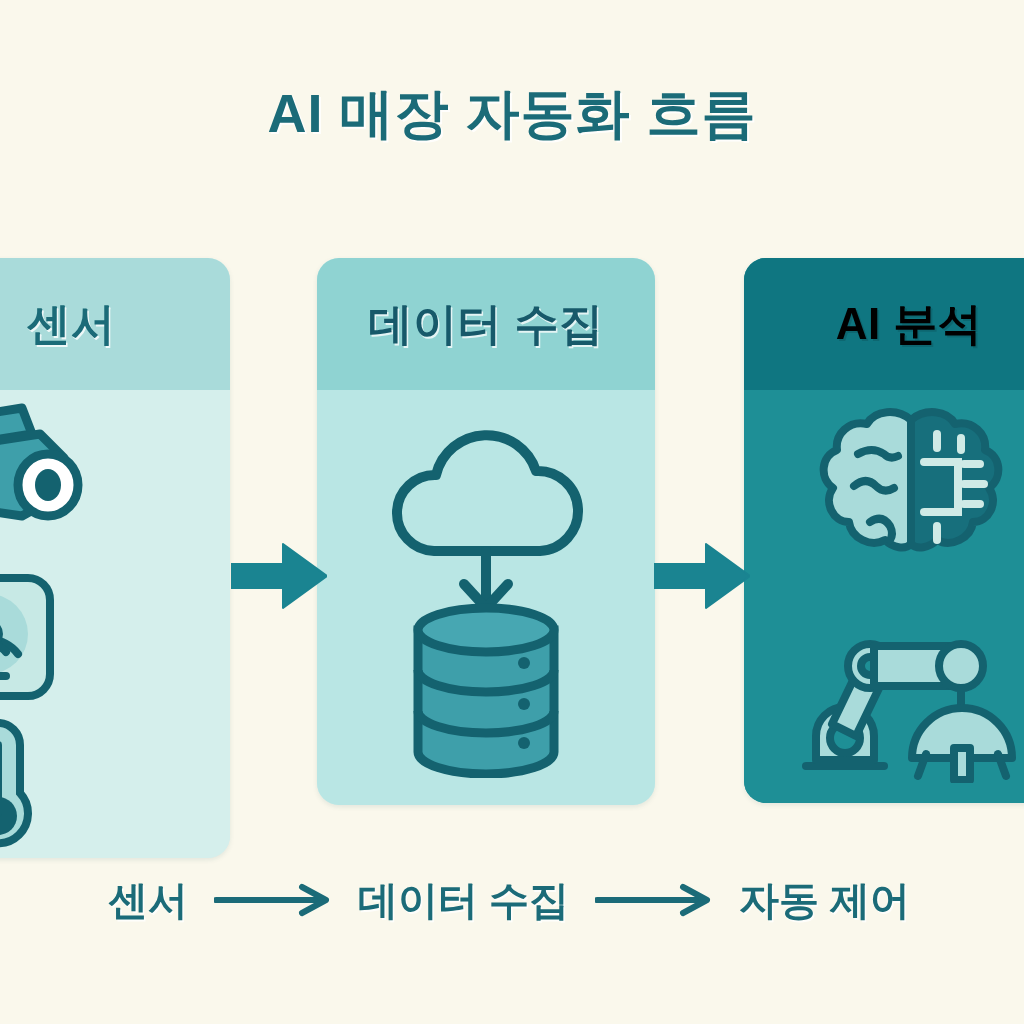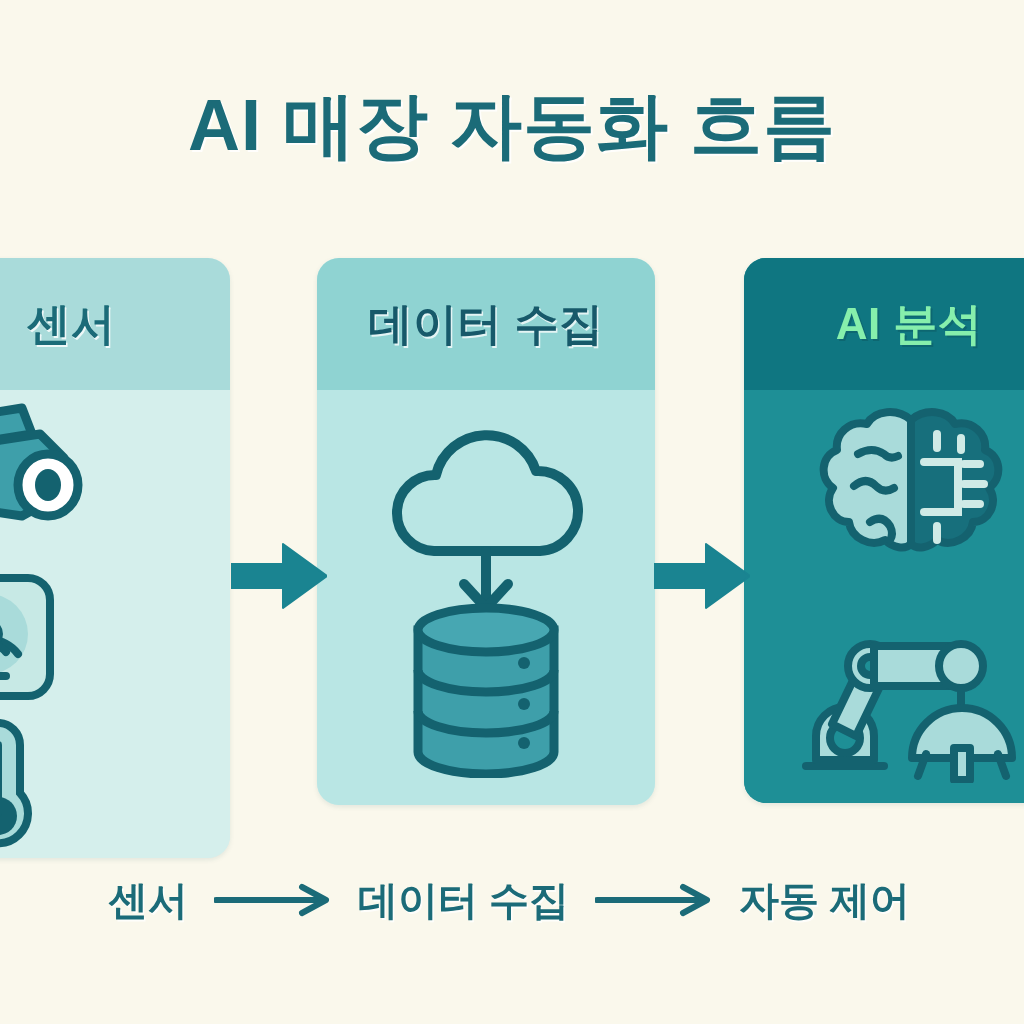--- a/index.html
+++ b/index.html
@@ -21,21 +21,21 @@
     height: 1024px;
   }
 
   
   .title {
     position: absolute;
     left: 0;
     top: 78px;
     width: 1024px;
     text-align: center;
-    font-size: 72px;
+    font-size: 54px;
     font-weight: bold;
     color: #1B6B78;
     letter-spacing: 1px;
     text-shadow: 2px 2px 0 rgba(255,255,255,0.85);
     white-space: nowrap;
   }
 
   
   .card {
     position: absolute;
@@ -91,21 +91,21 @@
 
   
   #card-ai {
     left: 744px;
     top: 258px;
     width: 330px;
     height: 545px;
     background: #1E8F96;
   }
   #card-ai .card-head { height: 132px; background: #0F7681; }
-  #card-ai .card-head-label { color: #86efac; text-shadow: 2px 2px 0 rgba(0,0,0,0.12); text-align: center; }
+  #card-ai .card-head-label { color: #000000; text-shadow: 2px 2px 0 rgba(0,0,0,0.12); text-align: center; }
   #card-ai .card-body { top: 132px; height: 413px; background: #1E8F96; }
 
   
   .big-arrow {
     position: absolute;
     top: 540px;
     width: 96px;
     height: 72px;
   }
   #arrow-1 { left: 231px; }

